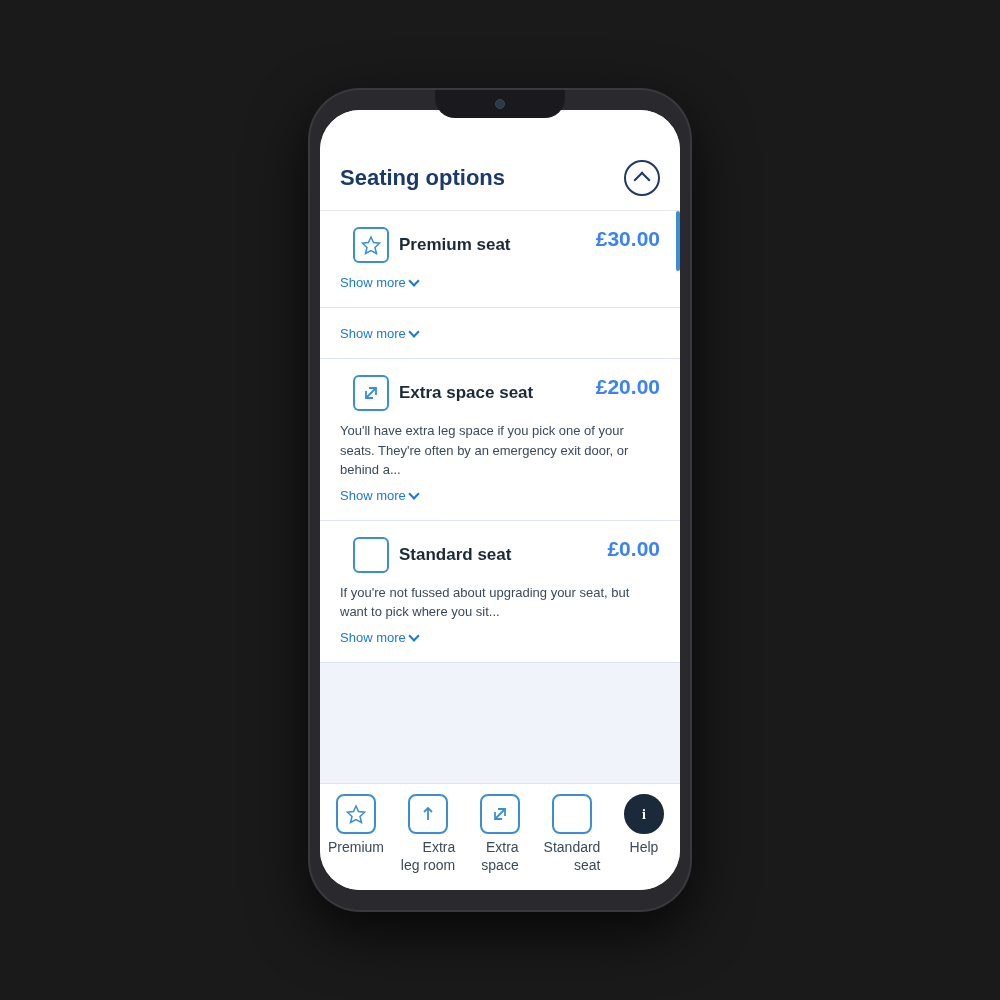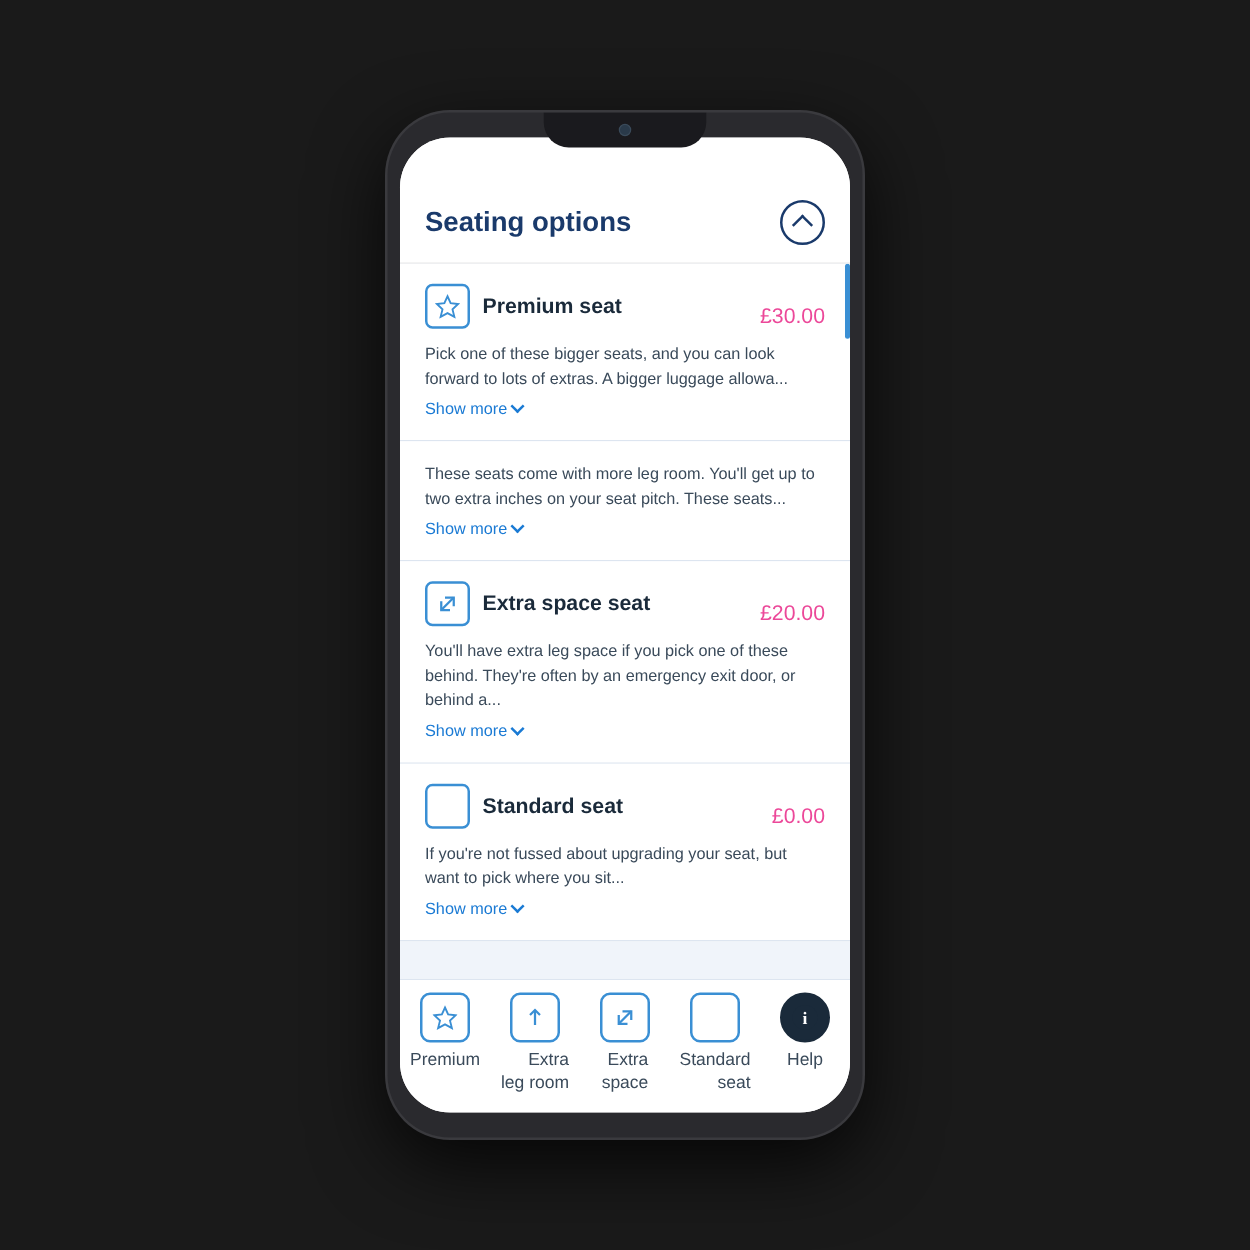--- a/index.html
+++ b/index.html
@@ -104,23 +104,24 @@
     .main-scroll::-webkit-scrollbar { display: none; }
     
     .seat-item {
       background: #fff;
       padding: 16px 20px;
       border-bottom: 1px solid #dde5f0;
       position: relative;
     }
     .seat-header-row {
       display: flex;
-      align-items: flex-end;
+      align-items: flex-start;
       justify-content: space-between;
       margin-bottom: 10px;
+      margin-left: 13px;
     }
     .seat-header-left {
       display: flex;
       align-items: center;
       gap: 10px;
     }
     .seat-icon {
       width: 36px;
       height: 36px;
       border: 2px solid #3a8fd4;
@@ -129,23 +130,23 @@
       align-items: center;
       justify-content: center;
       flex-shrink: 0;
     }
     .seat-name {
       font-size: 17px;
       font-weight: 700;
       color: #1a2a3a;
     }
     .seat-price {
-      font-size: 17px;
-      font-weight: 400;
-      color: #ec4899;
+      font-size: 21px;
+      font-weight: 700;
+      color: #3b82f6;
     }
     .seat-desc {
       font-size: 13px;
       color: #3a4a5a;
       line-height: 1.5;
       margin-bottom: 6px;
     }
     .show-more-btn {
       font-size: 13px;
       color: #1a7ad4;
@@ -242,50 +243,48 @@
             <div class="seat-header-left">
               <div class="seat-icon">
                 <svg width="20" height="20" viewBox="0 0 20 20" fill="none">
                   <polygon points="10,2 12.5,7.5 18.5,8.2 14,12.5 15.5,18.5 10,15.5 4.5,18.5 6,12.5 1.5,8.2 7.5,7.5" stroke="#3a8fd4" stroke-width="1.5" fill="none"></polygon>
                 </svg>
               </div>
               <span class="seat-name">Premium seat</span>
             </div>
             <span class="seat-price">£30.00</span>
           </div>
-          <p class="seat-desc">Pick one of these bigger seats, and you can look forward to lots of extras. A bigger luggage allowa...</p>
           <button class="show-more-btn">
             <span>Show more</span>
             <span class="chevron-down-small"></span>
           </button>
         </div>
 
         <div class="seat-item">
-          <p class="seat-desc">These seats come with more leg room. You'll get up to two extra inches on your seat pitch. These seats...</p>
           <button class="show-more-btn">
             <span>Show more</span>
             <span class="chevron-down-small"></span>
           </button>
         </div>
 
         <div class="seat-item">
           <div class="seat-header-row">
             <div class="seat-header-left">
               <div class="seat-icon">
                 <svg width="20" height="20" viewBox="0 0 20 20" fill="none">
                   <line x1="15" y1="5" x2="5" y2="15" stroke="#3a8fd4" stroke-width="1.8"></line>
                   <polyline points="5,8 5,15 12,15" stroke="#3a8fd4" stroke-width="1.8" fill="none"></polyline>
                   <polyline points="8,5 15,5 15,12" stroke="#3a8fd4" stroke-width="1.8" fill="none"></polyline>
                 </svg>
               </div>
               <span class="seat-name">Extra space seat</span>
             </div>
             <span class="seat-price">£20.00</span>
           </div>
-          <p class="seat-desc">You'll have extra leg space if you pick one of these behind. They're often by an emergency exit door, or behind a...</p>
+          <p class="seat-desc">You'll have extra leg space if you pick one of your seats. They're often by an emergency exit door, or behind a...</p>
           <button class="show-more-btn">
             <span>Show more</span>
             <span class="chevron-down-small"></span>
           </button>
         </div>
 
         <div class="seat-item">
           <div class="seat-header-row">
             <div class="seat-header-left">
               <div class="seat-icon">

